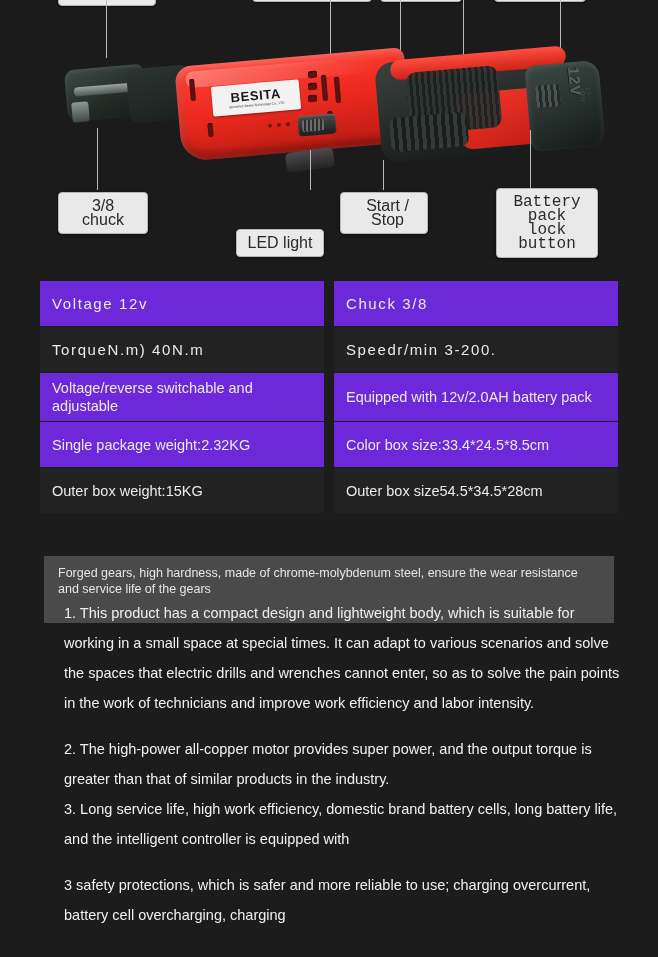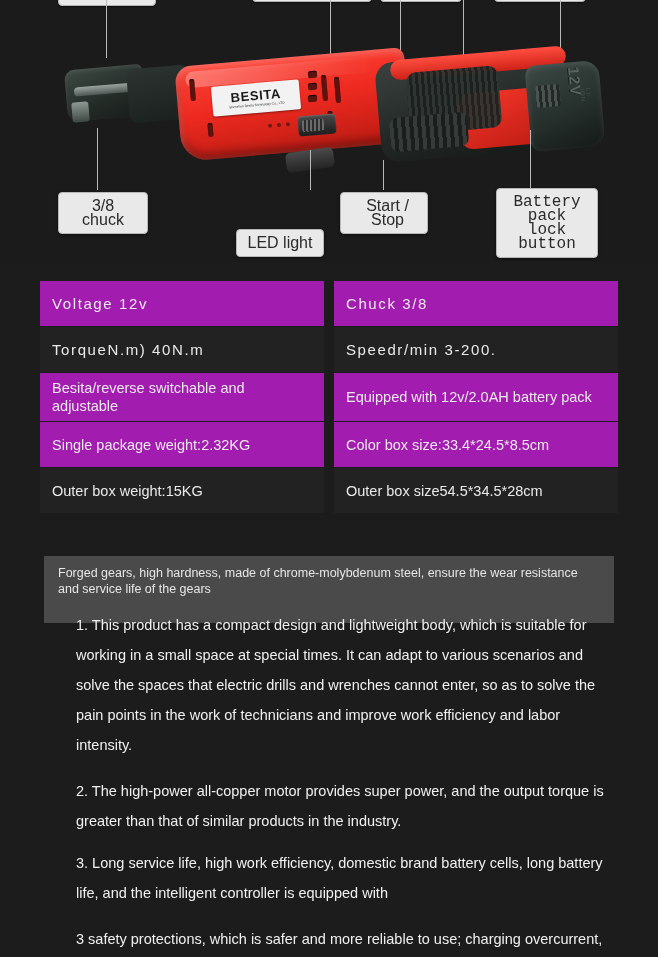--- a/index.html
+++ b/index.html
@@ -192,21 +192,21 @@
     flex: 1 1 0;
     min-height: 45px;
     display: flex;
     align-items: center;
     padding: 6px 12px;
     color: #eaeaea;
     font-size: 14.5px;
     line-height: 18px;
   }
   .spec-cell.dark  { background: #222222; }
-  .spec-cell.light { background: #a21caf; }
+  .spec-cell.light { background: #6d28d9; }
   .spec-cell.wide  { letter-spacing: 1.6px; font-size: 15px; }
 
   .banner {
     position: absolute;
     left: 44px; top: 556px;
     width: 570px;
     background: #4a4a4a;
     color: #e6e6e6;
     font-size: 12.5px;
     line-height: 16px;
@@ -215,21 +215,21 @@
 
   
   .desc {
     position: absolute;
     left: 64px; top: 598px;
     width: 560px;
     color: #f0f0f0;
     font-size: 14.5px;
     line-height: 30px;
   }
-  .desc p { margin: 12px; }
+  .desc p { margin: 0; }
   .desc p.gap { margin-top: 16px; }
 </style>
 </head>
 <body>
 
 <div class="page">
 
   <div class="hero">
 
     <div class="callout-top" style="left:58px; top:-16px; width:98px; height:22px;"></div>
@@ -303,21 +303,21 @@
       <div class="spec-cell light wide">Voltage 12v</div>
       <div class="spec-cell light wide">Chuck 3/8</div>
     </div>
 
     <div class="spec-row">
       <div class="spec-cell dark wide">TorqueN.m) 40N.m</div>
       <div class="spec-cell dark wide">Speedr/min 3-200.</div>
     </div>
 
     <div class="spec-row">
-      <div class="spec-cell light">Besita/reverse switchable and adjustable</div>
+      <div class="spec-cell light">Voltage/reverse switchable and adjustable</div>
       <div class="spec-cell light">Equipped with 12v/2.0AH battery pack</div>
     </div>
 
 
     <div class="spec-row">
       <div class="spec-cell light">Single package weight:2.32KG</div>
       <div class="spec-cell light">Color box size:33.4*24.5*8.5cm</div>
     </div>
 
     <div class="spec-row">

